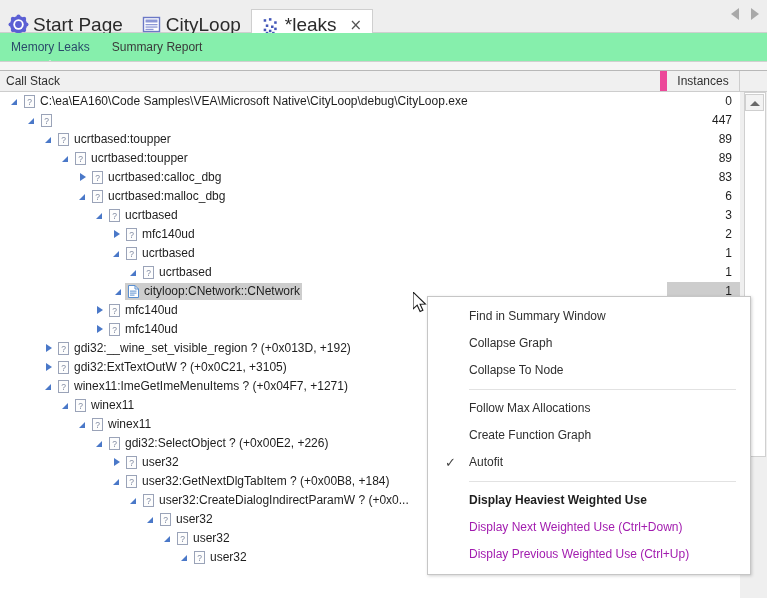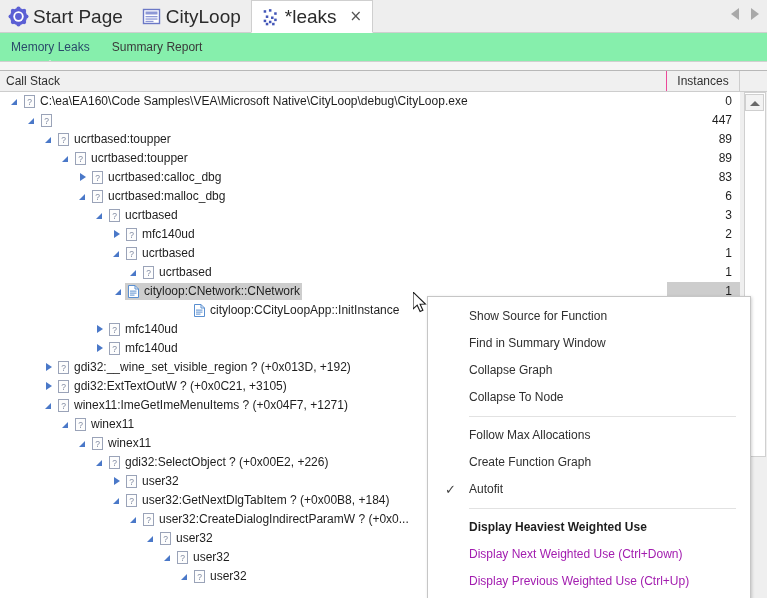--- a/index.html
+++ b/index.html
@@ -16,21 +16,21 @@
   }
 
   
   #doc-tabstrip {
     position: absolute; left: 0; top: 0; width: 767px; height: 33px;
     background: #eeeeee;
     border-bottom: 1px solid #cfcfcf;
     box-sizing: border-box;
   }
   .doc-tabs {
-    display: flex; align-items: flex-start; height: 33px;
+    display: flex; align-items: center; height: 33px; margin-top: 8px;
   }
   .doc-tab {
     display: flex; align-items: center; gap: 4px;
     padding: 0 10px 0 8px;
     height: 33px;
     box-sizing: border-box;
     font-size: 19px;
     color: #2b2b2b;
     white-space: nowrap;
     cursor: default;
@@ -112,21 +112,21 @@
   }
   .hcell {
     font-size: 12px; color: #303030;
     line-height: 20px;
     box-sizing: border-box;
     white-space: nowrap;
     overflow: hidden;
   }
   .hcell.callstack {
     flex: 0 0 667px; width: 667px; padding-left: 6px;
-    border-right: 1px solid #ec4899;
+    border-right: 7px solid #ec4899;
   }
   .hcell.instances {
     flex: 0 0 73px; width: 73px; text-align: center;
     border-right: 1px solid #cdcdcd;
   }
   .hcell.spacer { flex: 1 1 auto; }
 
   #grid-body {
     position: absolute; left: 0; top: 21px; width: 740px; height: 507px;
     overflow: hidden;
@@ -489,38 +489,20 @@
                 <rect x="2" y="7.6" width="6.5" height="1" fill="#5a8fd0"></rect>
                 <rect x="2" y="9.6" width="4.5" height="1" fill="#5a8fd0"></rect>
               </svg>
             </span>
             <span>cityloop:CNetwork::CNetwork</span>
           </span>
         </div>
         <div class="instcell">1</div>
       </div>
       <div class="row">
-        <div class="namecell" style="padding-left:178px">
-          <span class="twisty none"></span>
-          <span class="rowlabelwrap">
-            <span class="nodeicon">
-              <svg width="11" height="13" viewBox="0 0 11 13">
-                <path d="M0.5 0.5 H7 L10.5 4 V12.5 H0.5 Z" fill="#ffffff" stroke="#5a8fd0" stroke-width="1"></path>
-                <path d="M7 0.5 V4 H10.5" fill="none" stroke="#5a8fd0" stroke-width="1"></path>
-                <rect x="2" y="5.6" width="6.5" height="1" fill="#5a8fd0"></rect>
-                <rect x="2" y="7.6" width="6.5" height="1" fill="#5a8fd0"></rect>
-                <rect x="2" y="9.6" width="4.5" height="1" fill="#5a8fd0"></rect>
-              </svg>
-            </span>
-            <span>cityloop:CCityLoopApp::InitInstance</span>
-          </span>
-        </div>
-        <div class="instcell"></div>
-      </div>
-      <div class="row">
         <div class="namecell" style="padding-left:93px">
           <span class="twisty collapsed"></span>
           <span class="rowlabelwrap">
             <span class="nodeicon">
               <svg width="11" height="13" viewBox="0 0 11 13">
                 <rect x="0.5" y="0.5" width="10" height="12" fill="#fdfdfd" stroke="#9aa3b8" stroke-width="1"></rect>
                 <text x="5.5" y="9.6" font-size="8.5" fill="#7e88a0" text-anchor="middle" font-family="Liberation Sans, sans-serif">?</text>
               </svg>
             </span>
             <span>mfc140ud</span>
@@ -728,21 +710,20 @@
   <div id="vscroll">
     <div id="vscroll-header-pad"></div>
     <div id="vscroll-track"></div>
     <div id="vscroll-up">
       <span class="up-tri"></span>
     </div>
   </div>
 </div>
 
 <div id="ctxmenu">
-    <div class="mi"><span>Show Source for Function</span></div>
     <div class="mi"><span>Find in Summary Window</span></div>
     <div class="mi"><span>Collapse Graph</span></div>
     <div class="mi"><span>Collapse To Node</span></div>
     <div class="msep"></div>
     <div class="mi"><span>Follow Max Allocations</span></div>
     <div class="mi"><span>Create Function Graph</span></div>
     <div class="mi"><span class="check">✓</span><span>Autofit</span></div>
     <div class="msep"></div>
     <div class="mi bold"><span>Display Heaviest Weighted Use</span></div>
     <div class="mi disabled"><span>Display Next Weighted Use (Ctrl+Down)</span></div>

